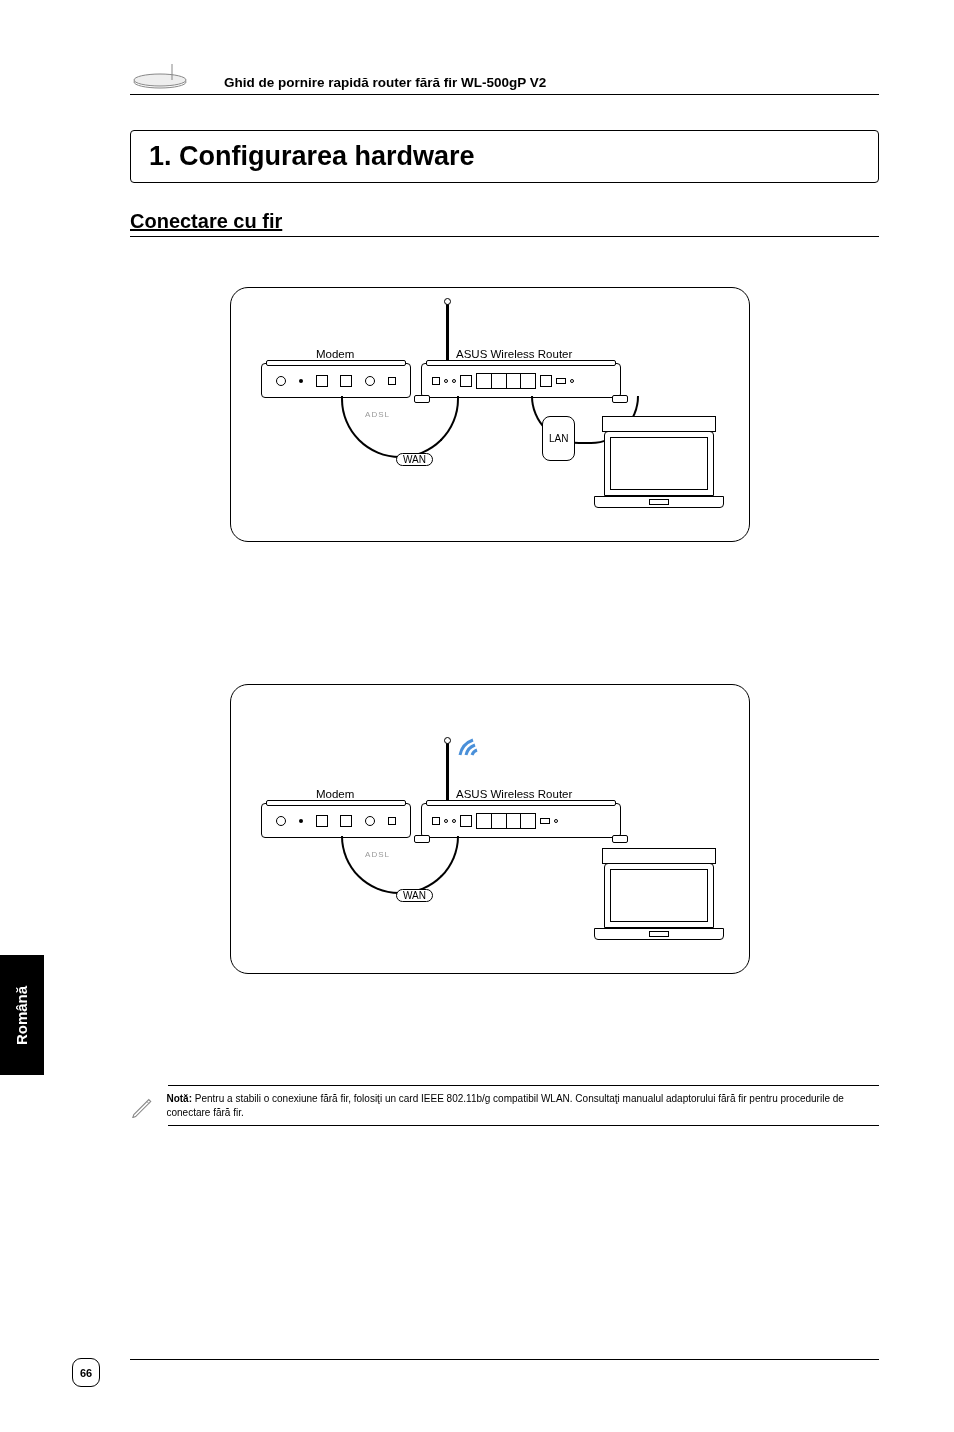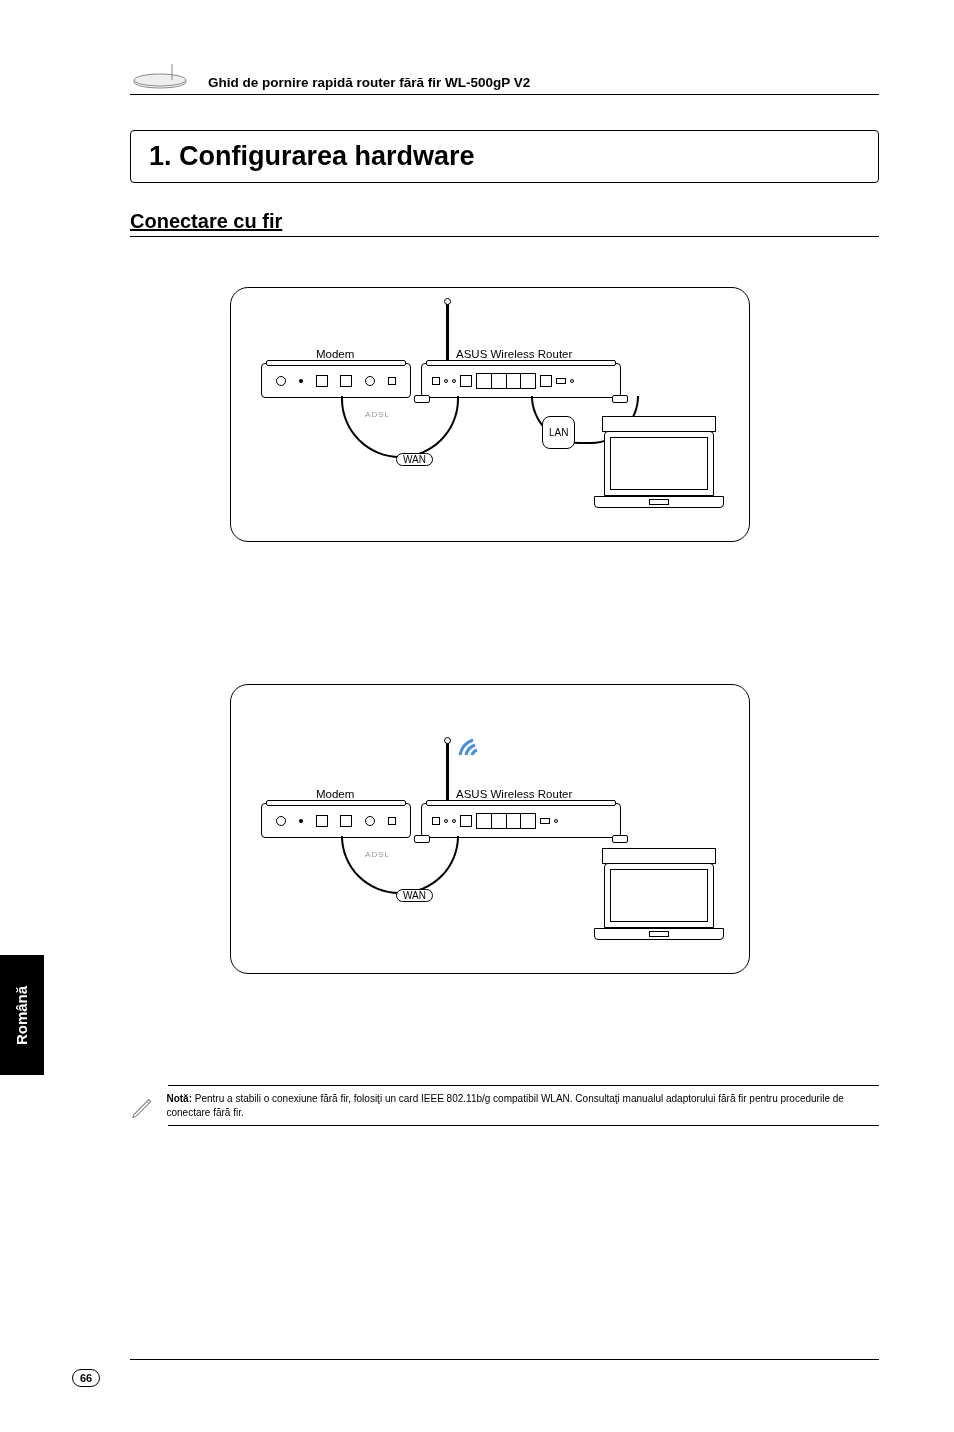--- a/index.html
+++ b/index.html
@@ -17,20 +17,21 @@
     }
     .page-header {
       position: absolute;
       top: 62px;
       left: 130px;
       right: 75px;
       display: flex;
       align-items: flex-end;
       border-bottom: 1px solid #000;
       padding-bottom: 4px;
+      gap: 16px;
     }
     .router-icon {
       width: 60px;
       height: 28px;
       margin-right: 18px;
     }
     .header-text {
       font-size: 13.5px;
       font-weight: bold;
     }
@@ -121,21 +122,21 @@
       padding: 0px 6px;
       background: #fff;
     }
     .label-lan {
       position: absolute;
       top: 128px;
       left: 311px;
       font-size: 10px;
       border: 1px solid #000;
       border-radius: 8px;
-      padding: 10px 6px;
+      padding: 16px 6px;
       background: #fff;
     }
     .label-wan-2 {
       position: absolute;
       top: 204px;
       left: 165px;
       font-size: 10px;
       border: 1px solid #000;
       border-radius: 8px;
       padding: 0px 6px;
@@ -428,21 +429,21 @@
       transform: rotate(-90deg);
       font-weight: bold;
       font-size: 15px;
       white-space: nowrap;
     }
     .page-number {
       position: absolute;
       bottom: 45px;
       left: 72px;
       width: 28px;
-      height: 18px;
+      height: 29px;
       border: 1px solid #000;
       border-radius: 9px;
       display: flex;
       align-items: center;
       justify-content: center;
       font-size: 11px;
       font-weight: bold;
     }
     .bottom-line {
       position: absolute;

